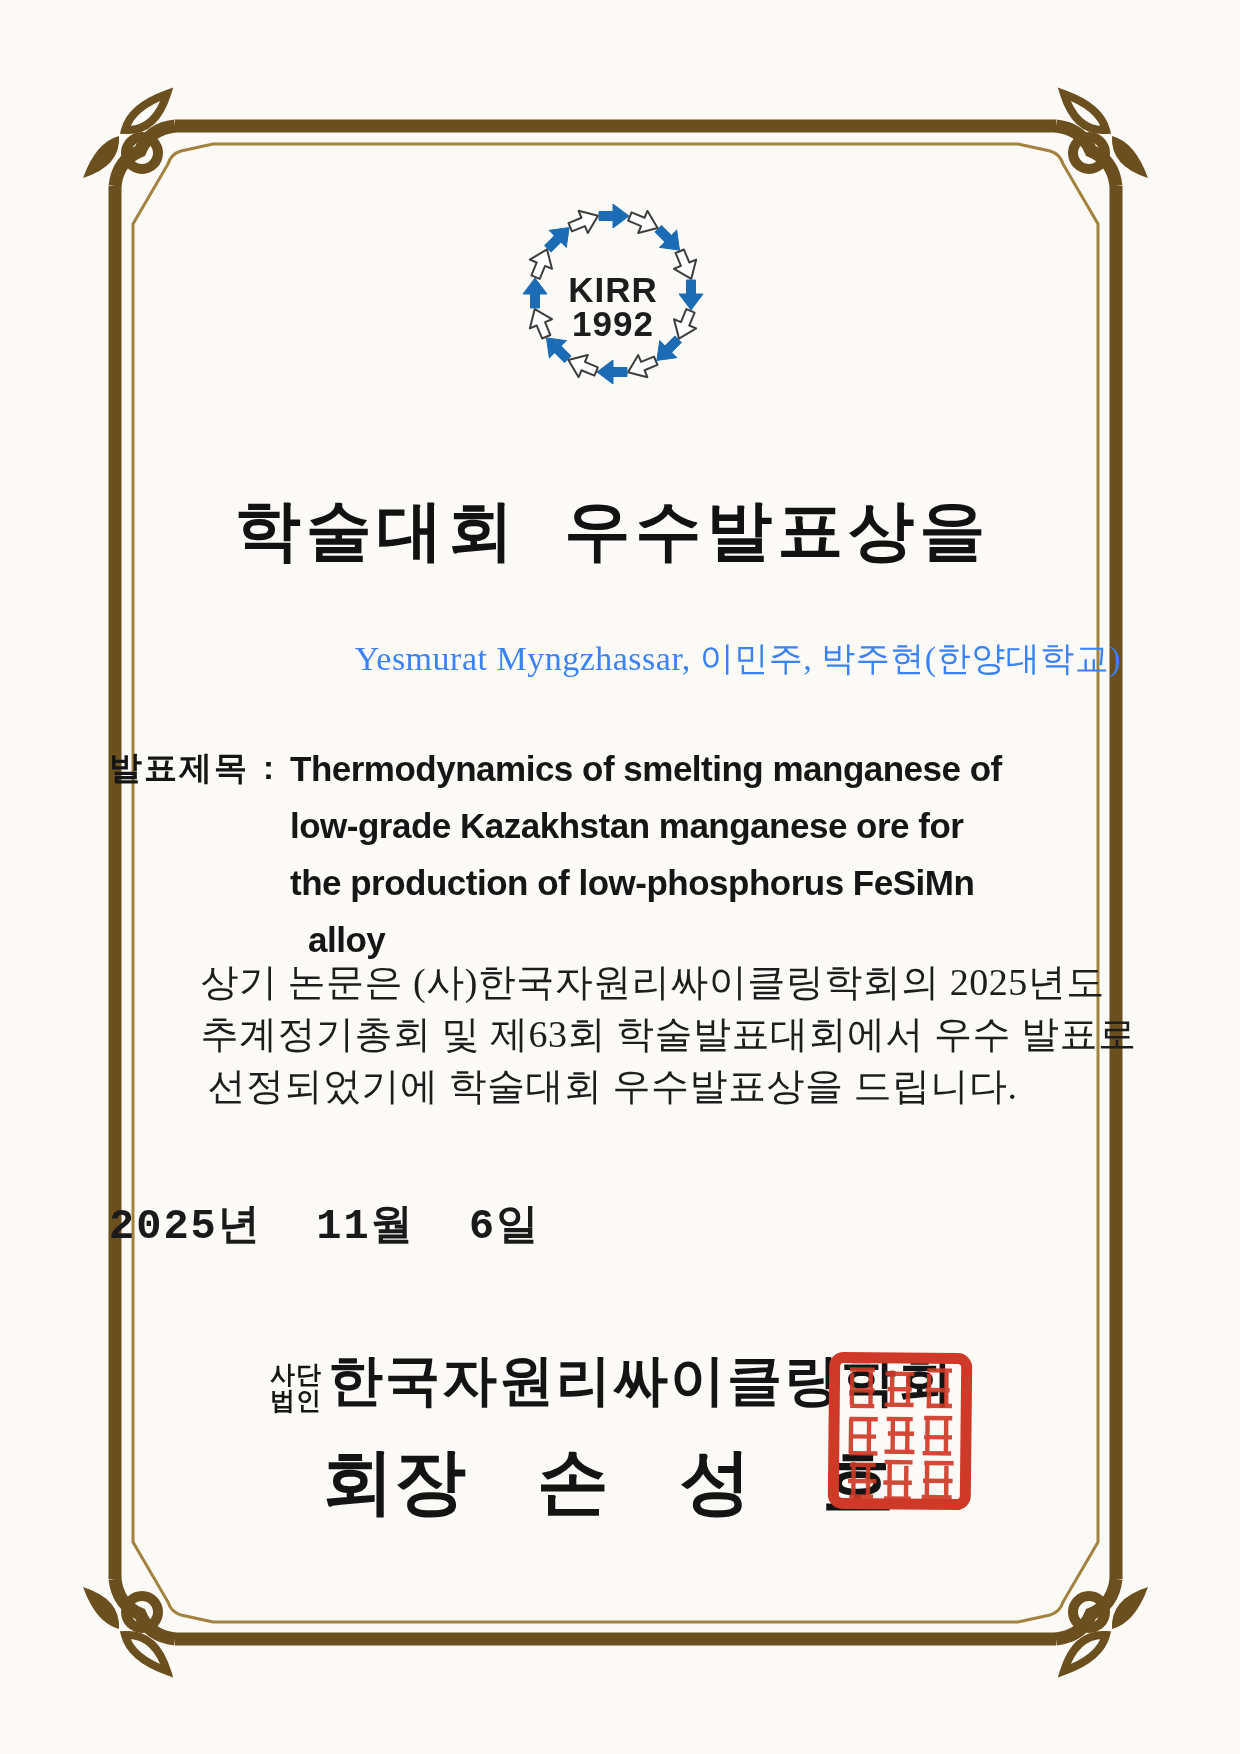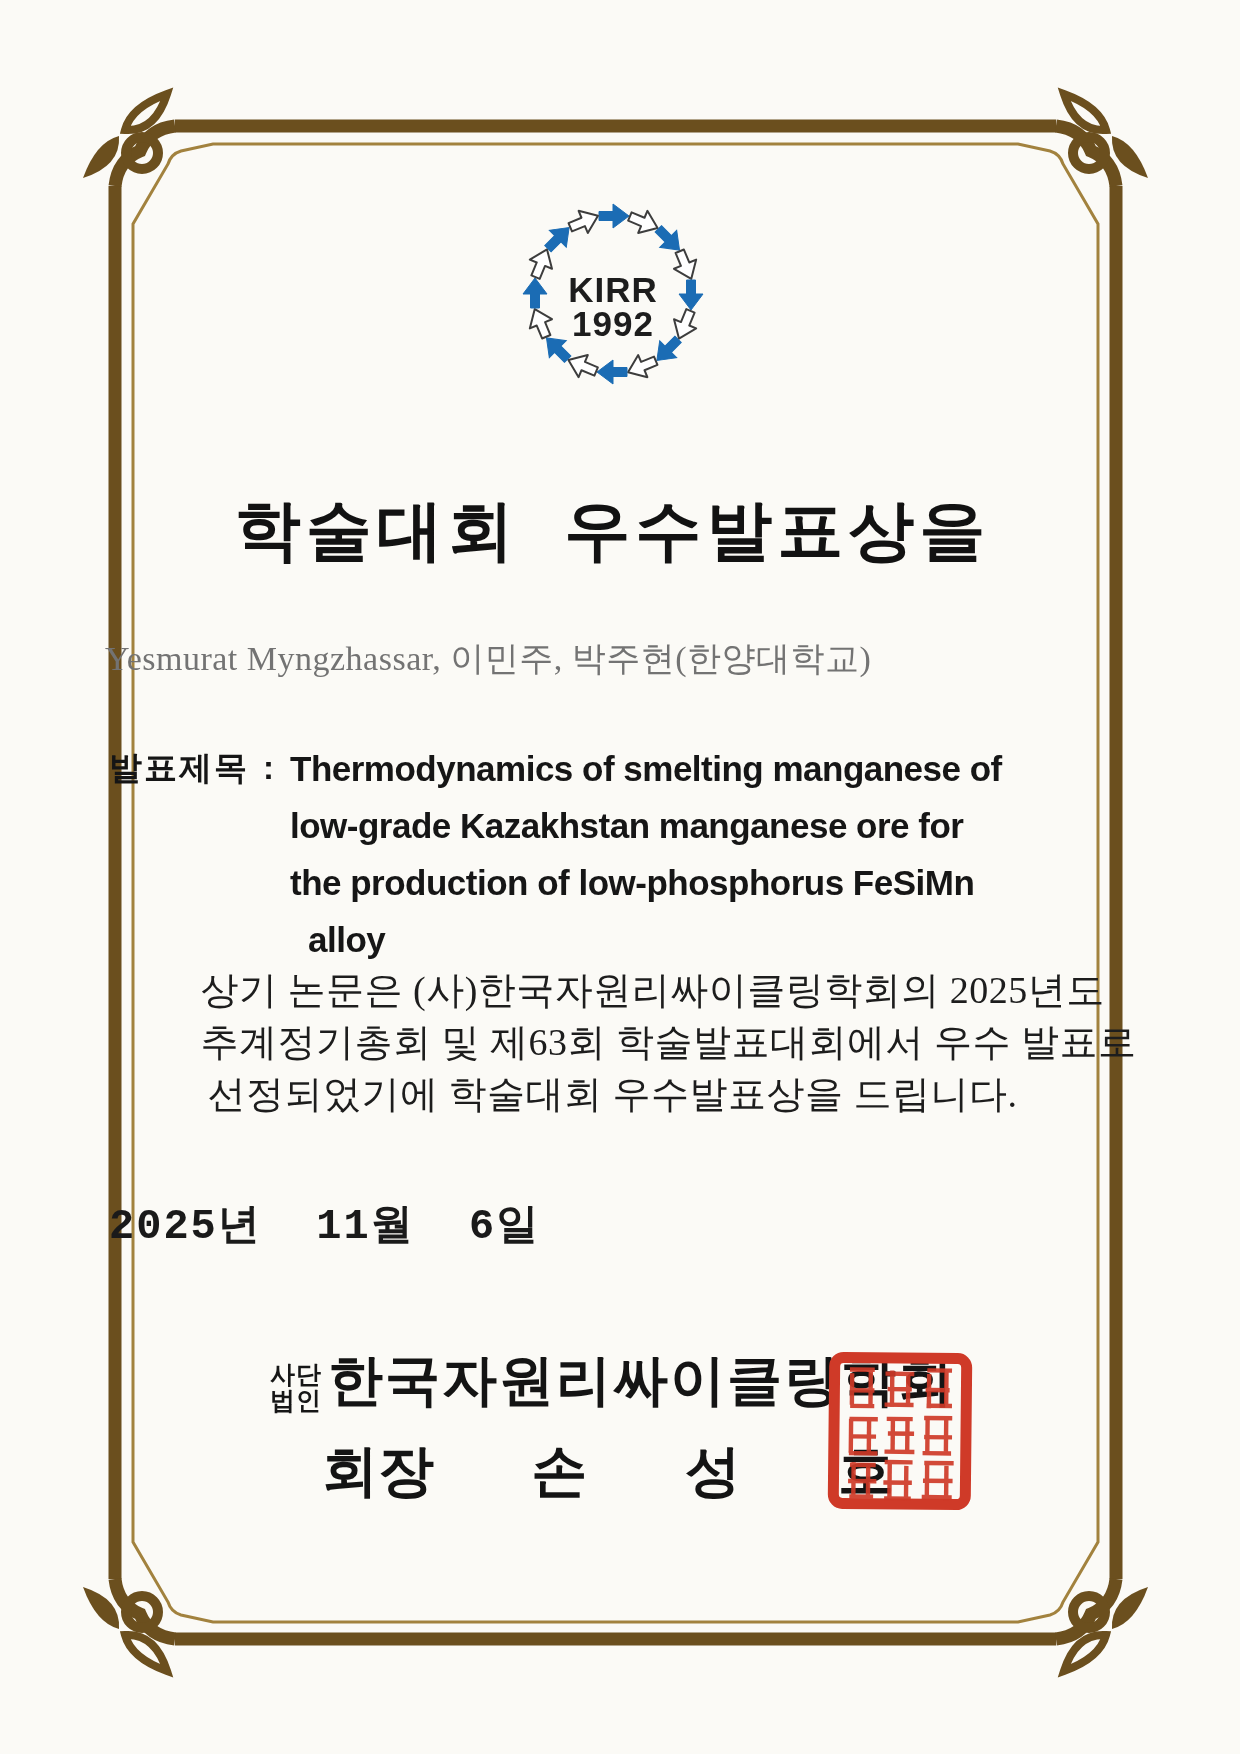--- a/index.html
+++ b/index.html
@@ -15,43 +15,43 @@
   #logo-wrap{left:503px;top:194px;width:220px;height:210px;}
   
   #cert-title{
     left:109px;top:486px;width:1007px;text-align:center;
     font-family:"Liberation Sans","DejaVu Sans",sans-serif;
     font-weight:900;font-size:66px;letter-spacing:5px;word-spacing:22px;
     color:#121212;
   }
   
   #recipients{
-    left:105px;top:636px;width:1007px;text-align:left;
-    font-size:34px;letter-spacing:.5px;color:#737373;
+    left:114px;top:636px;width:1007px;text-align:right;
+    font-size:34px;letter-spacing:.5px;color:#3b82f6;
   }
   
   #presentation{left:109px;top:740px;width:1007px;display:flex;align-items:flex-start;}
   #presentation .label-box{
     flex:0 0 auto;display:flex;align-items:baseline;
     font-family:"Liberation Sans","DejaVu Sans",sans-serif;
     font-weight:800;font-size:33px;letter-spacing:2px;color:#151515;
     padding-top:6px;
   }
   #presentation .colon{margin:0 14px 0 14px;font-weight:800;}
   #presentation .lines{flex:0 0 663px;width:663px;}
   #presentation .pline{
     font-family:"Liberation Sans","DejaVu Sans",sans-serif;
     font-weight:700;font-size:35px;letter-spacing:-0.5px;
     line-height:57px;height:57px;color:#161616;
     text-align:justify;text-align-last:justify;white-space:nowrap;
   }
   #presentation .pline.last{text-align-last:left;margin-left:18px;}
   
   #body-text{left:109px;top:956px;width:1007px;}
-  #body-text .inner{width:824px;margin:8px auto;}
+  #body-text .inner{width:824px;margin:0 auto;}
   #body-text .bline{
     font-size:38px;line-height:52px;height:52px;color:#1d1d1d;
     text-align:justify;text-align-last:justify;white-space:nowrap;letter-spacing:.5px;
   }
   #body-text .bline.centered{text-align:center;text-align-last:center;}
   
   #date-line{
     left:109px;top:1196px;width:1007px;
     font-family:"Liberation Mono","DejaVu Sans Mono",monospace;
     font-size:42px;font-weight:600;letter-spacing:2px;color:#1a1a1a;white-space:pre;
@@ -60,21 +60,21 @@
   #sig-org{left:109px;top:1344px;width:1007px;display:flex;justify-content:center;align-items:flex-end;}
   #sig-org .org-type{
     display:flex;flex-direction:column;font-size:25px;line-height:26px;
     letter-spacing:1px;margin:0 6px 4px 0;font-weight:600;color:#161616;justify-content:center;
   }
   #sig-org .org-name{
     font-size:55px;font-weight:600;letter-spacing:2px;color:#141414;
   }
   #sig-president{
     left:322px;top:1434px;width:572px;display:flex;justify-content:space-between;
-    font-size:56px;font-weight:600;color:#141414;
+    font-size:72px;font-weight:600;color:#141414;
   }
   
   #seal{left:824px;top:1348px;width:152px;height:166px;transform:rotate(.6deg);}
 </style>
 </head>
 <body>
 
 <svg id="frame-svg" class="abs" width="1240" height="1754" viewBox="0 0 1240 1754">
   <defs>
     <g id="corner-orn">

